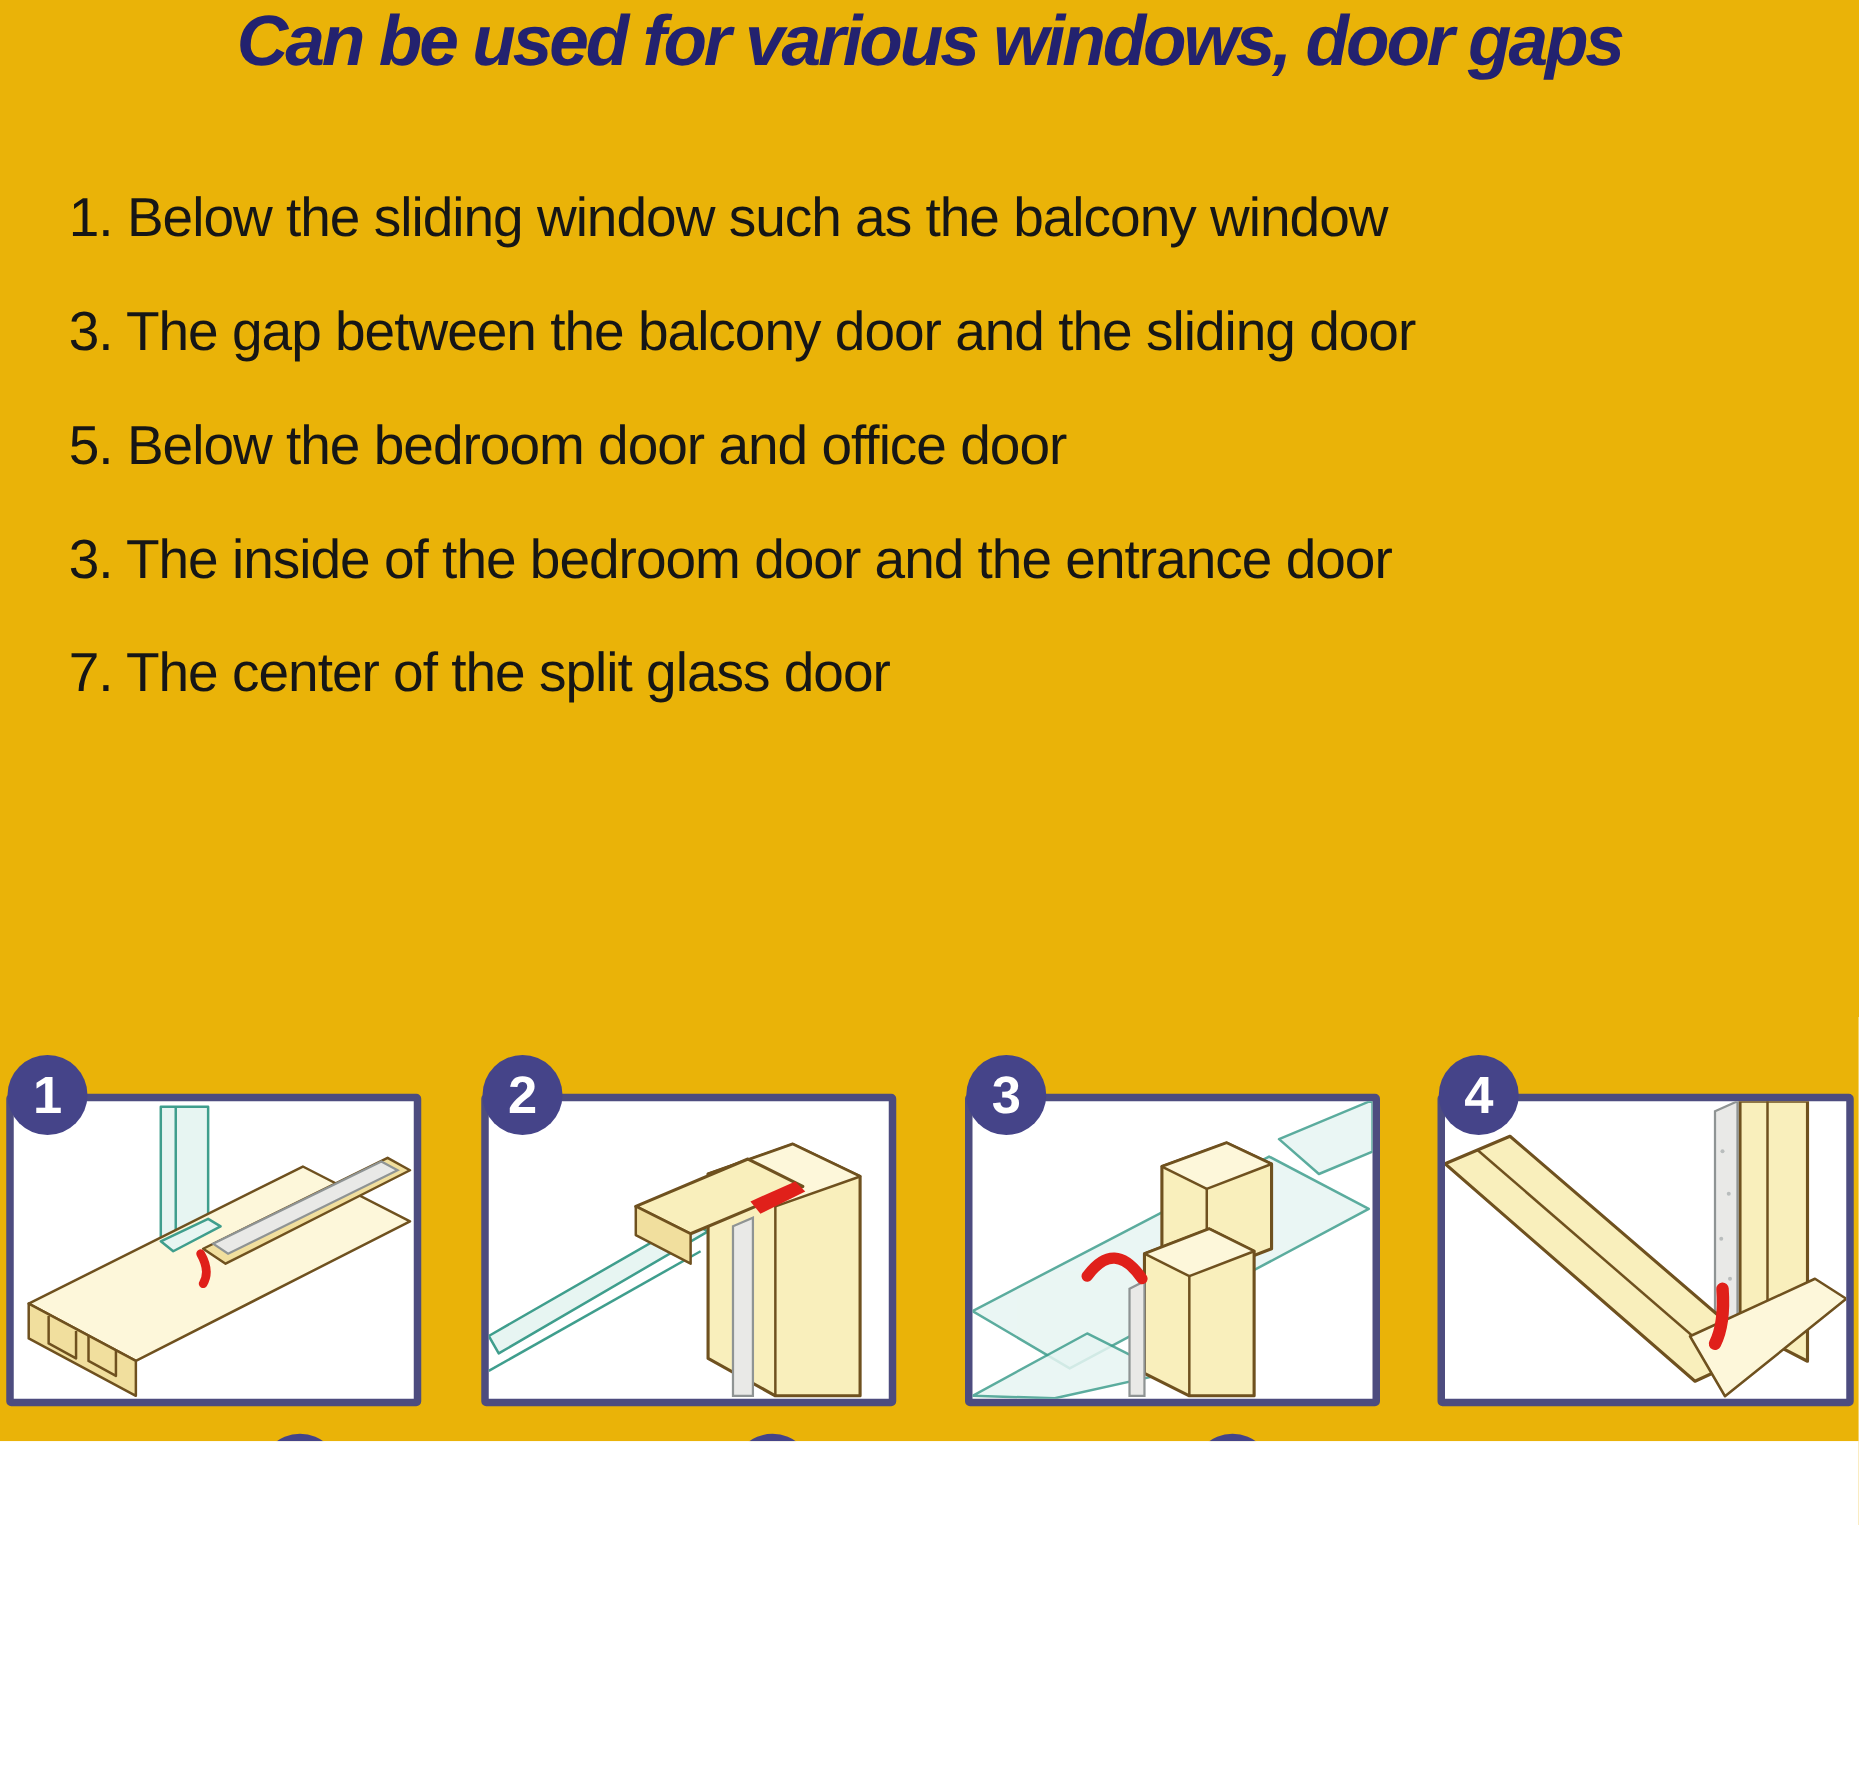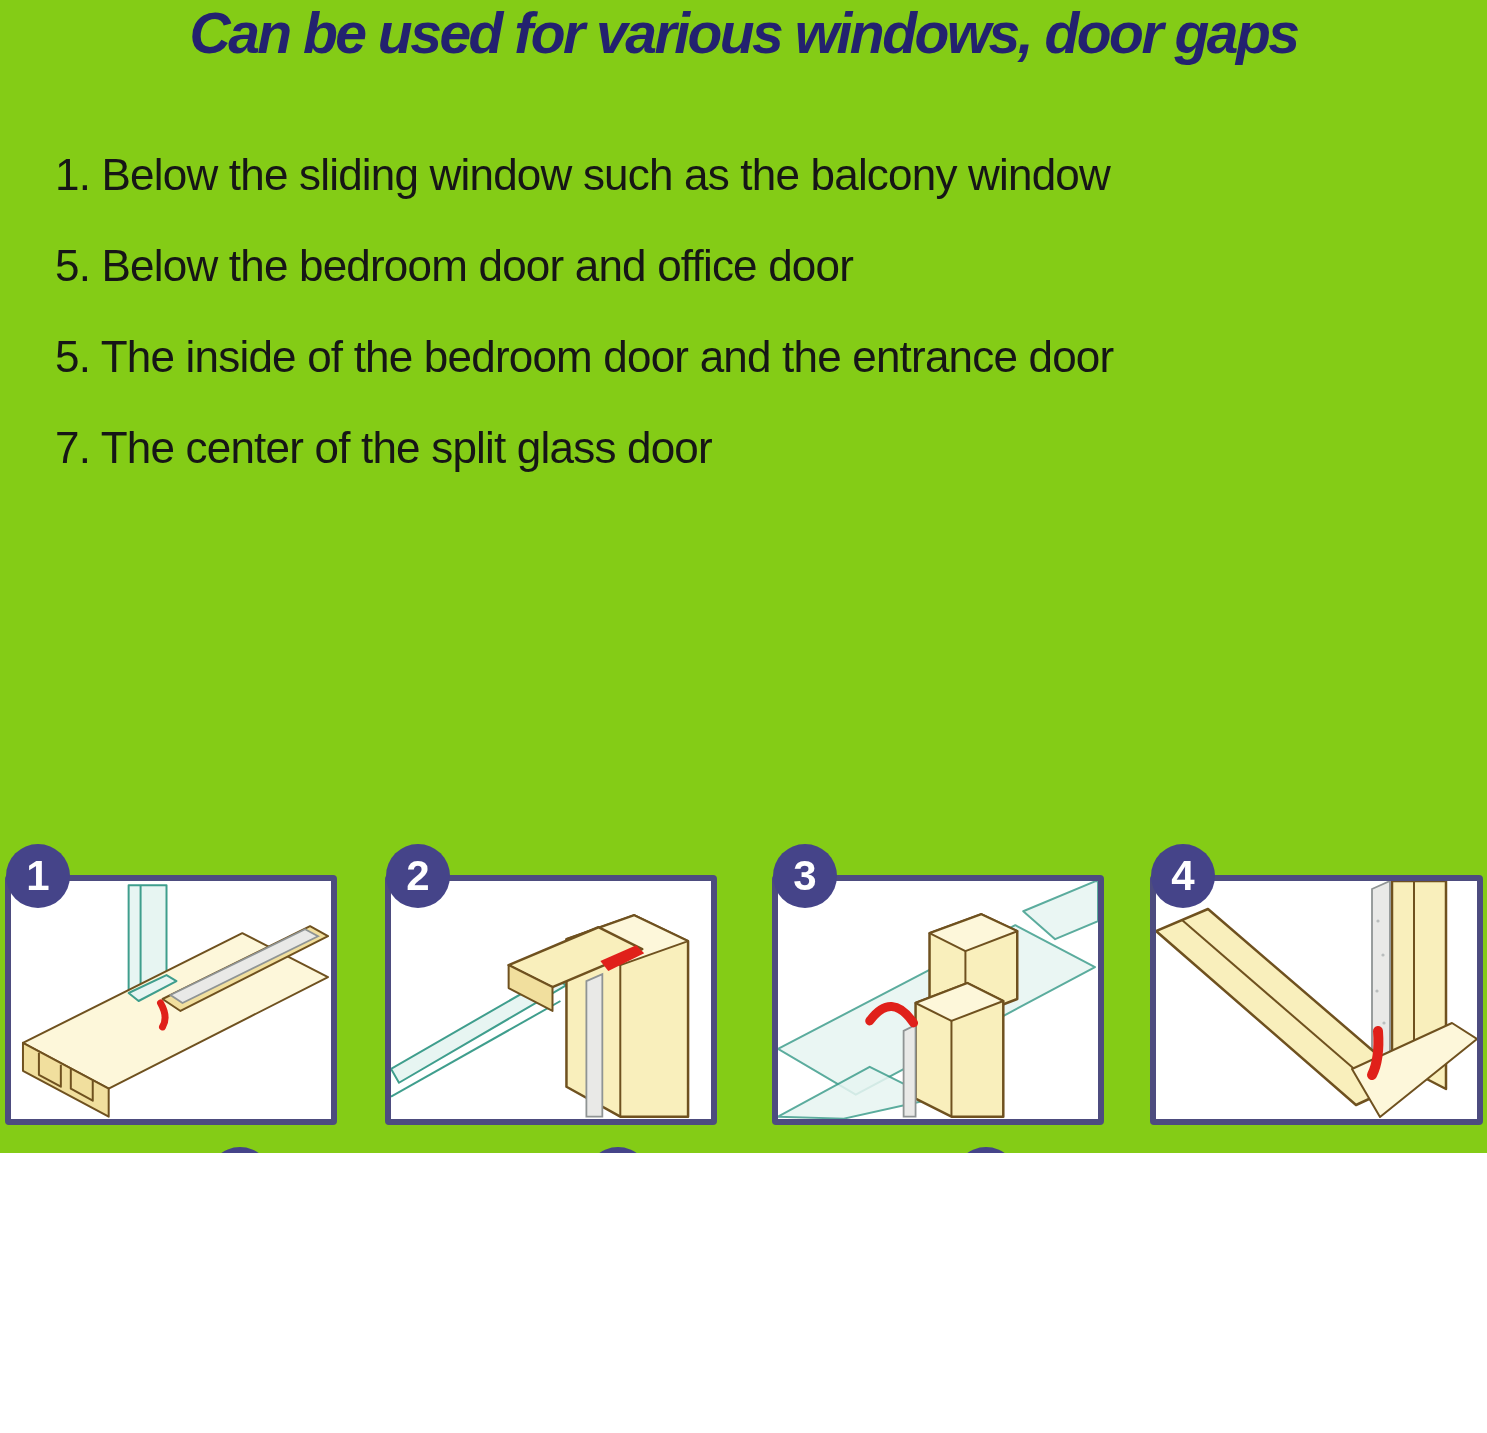--- a/index.html
+++ b/index.html
@@ -5,21 +5,21 @@
   html, body {
     margin: 0;
     padding: 0;
     background: #ffffff;
     font-family: "Liberation Sans", sans-serif;
   }
   .page {
     position: relative;
     width: 1487px;
     height: 1153px;
-    background: #84cc16;
+    background: #eab308;
     overflow: hidden;
   }
   .title {
     position: absolute;
     top: 0;
     left: 0;
     width: 100%;
     text-align: center;
     font-size: 57px;
     font-weight: bold;
@@ -94,22 +94,23 @@
 </style>
 </head>
 <body>
 
 <div class="page">
 
   <div class="title">Can be used for various windows, door gaps</div>
 
   <div class="usage-list">
     <div class="usage-item">1. Below the sliding window such as the balcony window</div>
+    <div class="usage-item">3. The gap between the balcony door and the sliding door</div>
     <div class="usage-item">5. Below the bedroom door and office door</div>
-    <div class="usage-item">5. The inside of the bedroom door and the entrance door</div>
+    <div class="usage-item">3. The inside of the bedroom door and the entrance door</div>
     <div class="usage-item">7. The center of the split glass door</div>
   </div>
 
   <div class="panel p1">
     <div class="badge">1</div>
     <svg viewBox="0 0 321 238">
       <polygon class="glass" points="118,4 156,4 156,112 118,130"></polygon>
       <line class="glassline" x1="130" y1="4" x2="130" y2="126"></line>
       <polygon class="wood-top" points="12,162 232,52 318,96 98,208"></polygon>
       <polygon class="wood-sh" points="152,118 300,45 318,55 170,130"></polygon>

